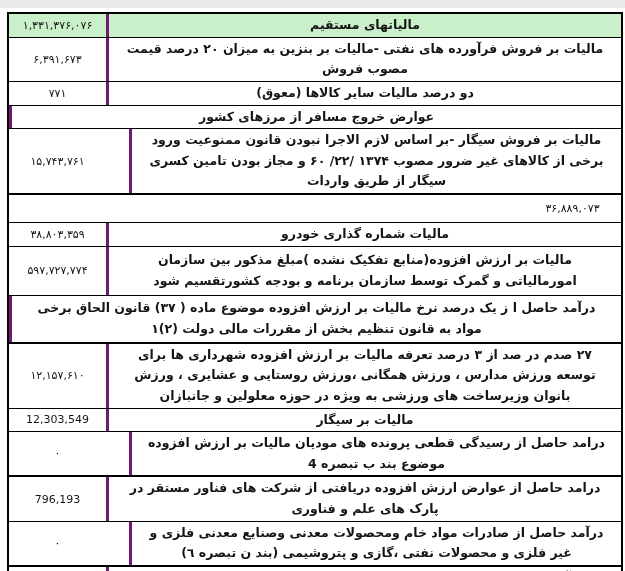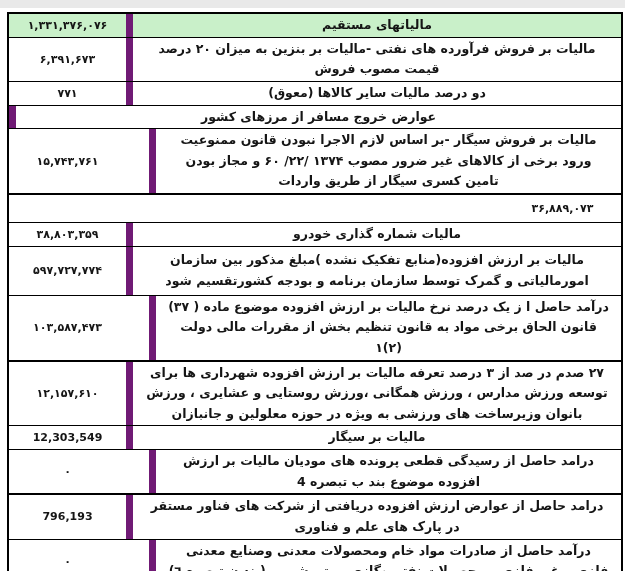--- a/index.html
+++ b/index.html
@@ -21,30 +21,30 @@
     align-items:stretch;
     border-bottom:1px solid #000;
   }
   .row:last-child{border-bottom:none;}
   .row.thick{border-bottom-width:2px;gap:23px;}
   .cell-label{
     flex:1;
     display:flex;align-items:center;justify-content:center;
     text-align:center;
     padding:1px 12px;
-    border-left:7px solid #701a75;
+    border-left:3px solid #701a75;
     font-size:12.5px;font-weight:bold;
     line-height:1.65;
   }
   .cell-value{
     width:97px;flex:0 0 97px;
     display:flex;align-items:center;justify-content:center;
     text-align:center;
-    padding:1px 10px;
-    font-size:11px;font-weight:bold;
+    padding:1px 0;
+    font-size:11px;font-weight:normal;
     white-space:nowrap;
   }
   .row.green .cell-label,.row.green .cell-value{background:#c9f0c9;}
 </style>
 </head>
 <body>
 
 <div class="top-band"></div>
 
 <div class="tax-table">
@@ -82,21 +82,20 @@
     <div class="cell-value">۳۸,۸۰۳,۳۵۹</div>
   </div>
 
   <div class="row" style="min-height:48px">
     <div class="cell-label">مالیات بر ارزش افزوده(منابع تفکیک نشده )مبلغ مذکور بین سازمان امورمالیاتی و گمرک توسط سازمان برنامه و بودجه کشورتقسیم شود</div>
     <div class="cell-value">۵۹۷,۷۲۷,۷۷۴</div>
   </div>
 
   <div class="row thick" style="min-height:46px">
     <div class="cell-label">درآمد حاصل ا ز یک درصد نرخ مالیات بر ارزش افزوده موضوع ماده ( ۳۷) قانون الحاق برخی مواد به قانون تنظیم بخش از مقررات مالی دولت (۲)۱</div>
-    <div class="cell-value">۱۰۳,۵۸۷,۴۷۳</div>
   </div>
 
   <div class="row" style="min-height:46px">
     <div class="cell-label">۲۷ صدم در صد از ۳ درصد تعرفه  مالیات بر ارزش افزوده شهرداری ها برای توسعه ورزش مدارس ، ورزش همگانی ،ورزش روستایی و عشایری ، ورزش بانوان وزیرساخت های ورزشی به ویژه در حوزه معلولین و جانبازان</div>
     <div class="cell-value">۱۲,۱۵۷,۶۱۰</div>
   </div>
 
   <div class="row" style="min-height:20px">
     <div class="cell-label">مالیات بر سیگار</div>
     <div class="cell-value">12,303,549</div>

